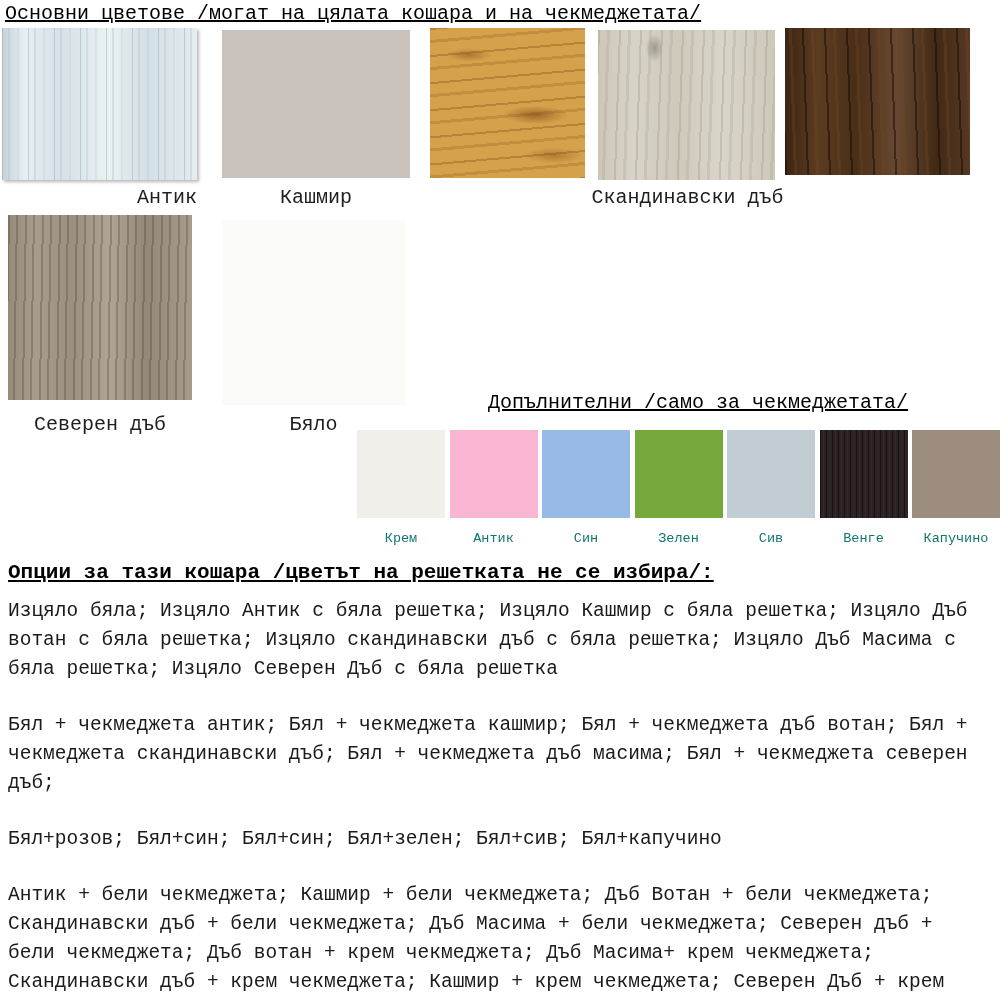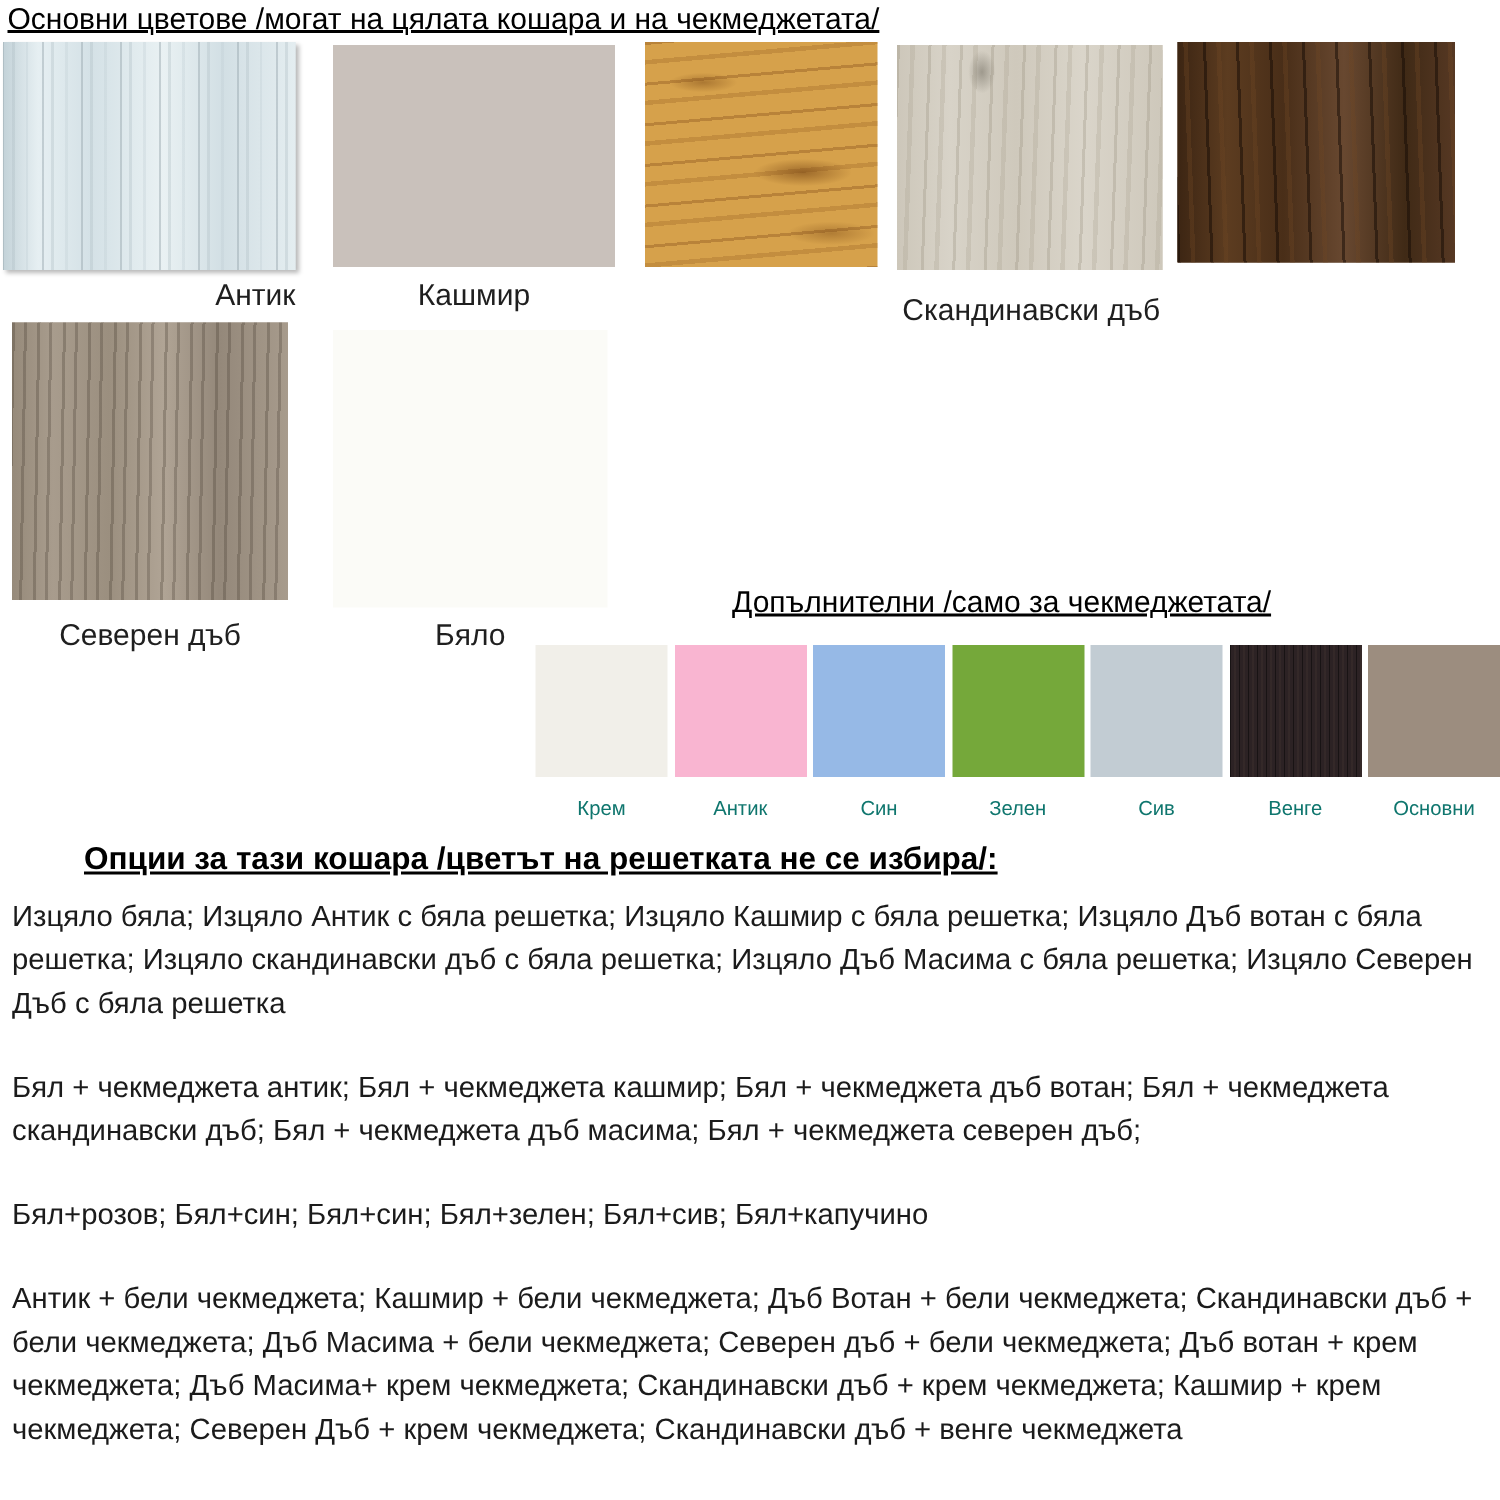--- a/index.html
+++ b/index.html
@@ -1,23 +1,23 @@
 <!DOCTYPE html>
 <html><head>
 <meta charset="utf-8">
 <style>
   html,body{margin:0;padding:0;background:#ffffff;}
   .canvas{
     position:relative;width:1000px;height:1000px;background:#ffffff;overflow:hidden;
-    font-family:Liberation Sans, sans-serif;color:#1b1b1b;
+    font-family:Liberation Mono, monospace;color:#1b1b1b;
   }
   .h-underline{
     position:absolute;font-size:20px;color:#000;text-decoration:underline;white-space:nowrap;
   }
-  .h-bold{font-weight:bold;font-size:21px;margin-left:48px;}
+  .h-bold{font-weight:bold;font-size:21px;}
   .swatch{position:absolute;}
   .swatch-label{
     position:absolute;font-size:20px;color:#1f1f1f;text-align:center;white-space:nowrap;
   }
   
   .sw-antik{
     background-color:#dde8ec;
     background-image:
       repeating-linear-gradient(90deg, rgba(150,165,172,.45) 0 1px, transparent 1px 6px,
         rgba(175,190,196,.35) 6px 8px, transparent 8px 15px,
@@ -86,21 +86,21 @@
   <div class="h-underline" style="left:5px;top:2px;">Основни цветове /могат на цялата кошара и на чекмеджетата/</div>
 
   <div class="swatch sw-antik" style="left:2px;top:28px;width:195px;height:152px;"></div>
   <div class="swatch sw-kashmir" style="left:222px;top:30px;width:188px;height:148px;"></div>
   <div class="swatch sw-votan" style="left:430px;top:28px;width:155px;height:150px;"></div>
   <div class="swatch sw-skand" style="left:598px;top:30px;width:177px;height:150px;"></div>
   <div class="swatch sw-masima" style="left:785px;top:28px;width:185px;height:147px;"></div>
 
   <div class="swatch-label" style="left:2px;top:186px;width:195px;text-align:right;">Антик</div>
   <div class="swatch-label" style="left:222px;top:186px;width:188px;">Кашмир</div>
-  <div class="swatch-label" style="left:580px;top:196px;width:215px;">Скандинавски дъб</div>
+  <div class="swatch-label" style="left:580px;top:186px;width:215px;">Скандинавски дъб</div>
 
   <div class="swatch sw-severen" style="left:8px;top:215px;width:184px;height:185px;"></div>
   <div class="swatch sw-bialo" style="left:222px;top:220px;width:183px;height:185px;"></div>
 
   <div class="swatch-label" style="left:222px;top:413px;width:183px;">Бяло</div>
   <div class="swatch-label" style="left:8px;top:413px;width:184px;">Северен дъб</div>
 
   <div class="h-underline" style="left:488px;top:391px;">Допълнителни /само за чекмеджетата/</div>
 
   <div class="smallrow">
@@ -113,21 +113,21 @@
     <div class="cell sm-kapuchino"></div>
   </div>
 
   <div class="smalllabels">
     <div class="cell">Крем</div>
     <div class="cell">Антик</div>
     <div class="cell">Син</div>
     <div class="cell">Зелен</div>
     <div class="cell">Сив</div>
     <div class="cell">Венге</div>
-    <div class="cell">Основни</div>
+    <div class="cell">Капучино</div>
   </div>
 
   <div class="h-underline h-bold" style="left:8px;top:561px;">Опции за тази кошара /цветът на решетката не се избира/:</div>
 
   <div class="options">
     <p>Изцяло бяла; Изцяло Антик с бяла решетка; Изцяло Кашмир с бяла решетка; Изцяло Дъб вотан с бяла решетка; Изцяло скандинавски дъб с бяла решетка; Изцяло Дъб Масима с бяла решетка; Изцяло Северен Дъб с бяла решетка</p>
     <p>Бял + чекмеджета антик; Бял + чекмеджета кашмир; Бял + чекмеджета дъб вотан; Бял + чекмеджета скандинавски дъб; Бял + чекмеджета дъб масима; Бял + чекмеджета северен дъб;</p>
     <p>Бял+розов; Бял+син; Бял+син; Бял+зелен; Бял+сив; Бял+капучино</p>
     <p>Антик + бели чекмеджета; Кашмир + бели чекмеджета; Дъб Вотан + бели чекмеджета; Скандинавски дъб + бели чекмеджета; Дъб Масима + бели чекмеджета; Северен дъб + бели чекмеджета; Дъб вотан + крем чекмеджета; Дъб Масима+ крем чекмеджета; Скандинавски дъб + крем чекмеджета; Кашмир + крем чекмеджета; Северен Дъб + крем чекмеджета; Скандинавски дъб + венге чекмеджета</p>
   </div>

